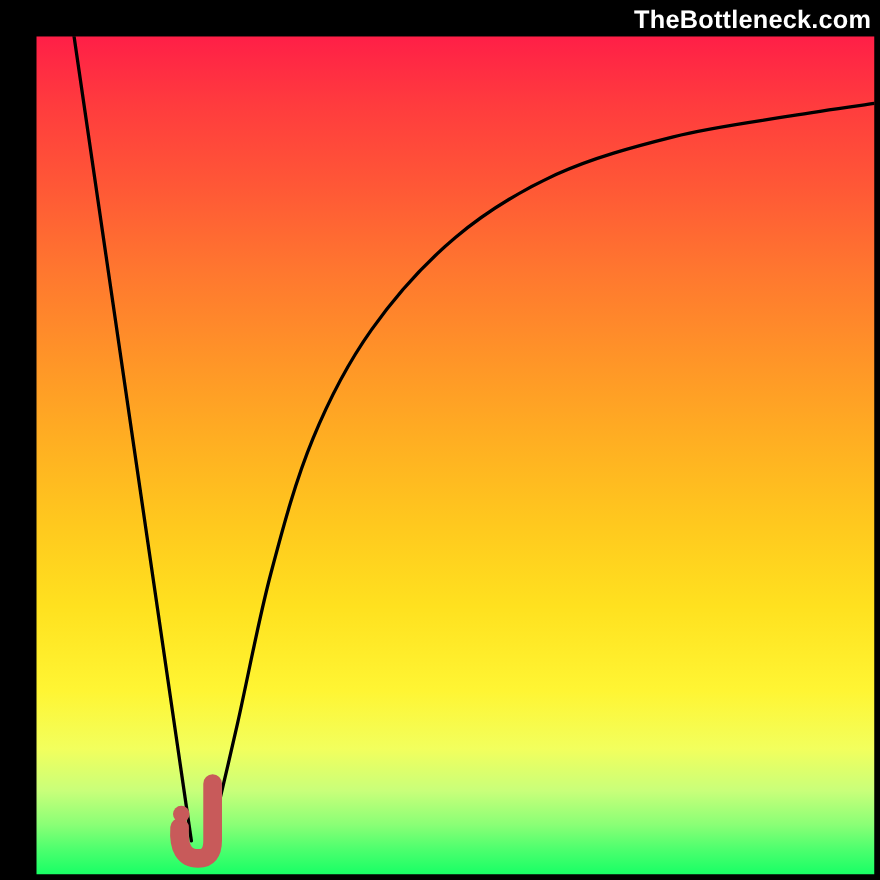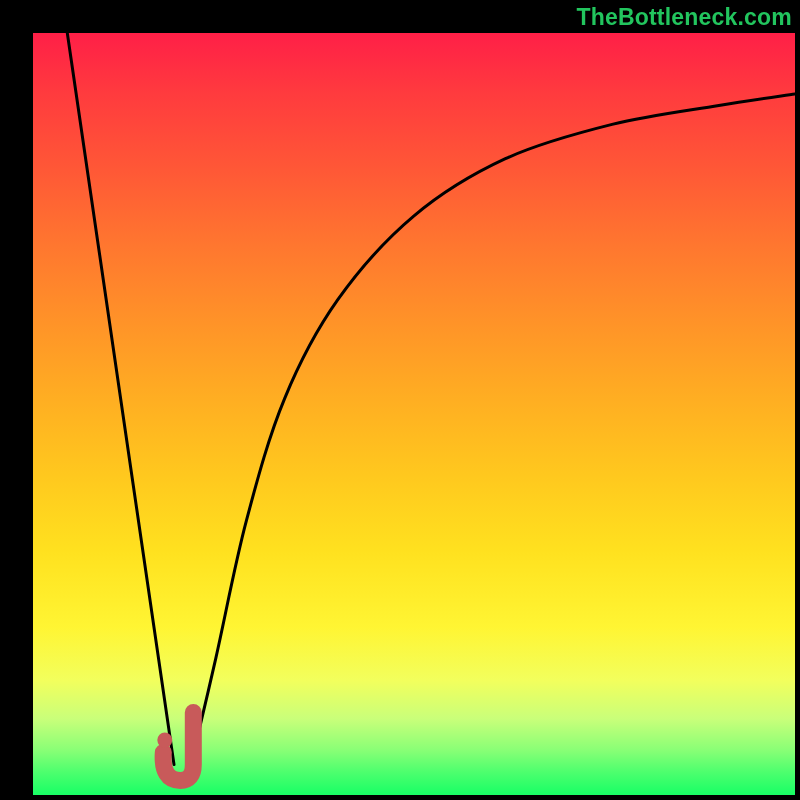--- a/index.html
+++ b/index.html
@@ -47,21 +47,21 @@
       #18ff65 100%
     );
   }
   .watermark {
     position: absolute;
     top: 4px;
     right: 8px;
     font-family: Arial, Helvetica, sans-serif;
     font-size: 23px;
     font-weight: 600;
-    color: #22c55e;
+    color: #ffffff;
     letter-spacing: 0.2px;
     user-select: none;
   }
   svg.curves {
     position: absolute;
     left: 0; top: 0;
     width: 762px;
     height: 762px;
     overflow: visible;
   }

